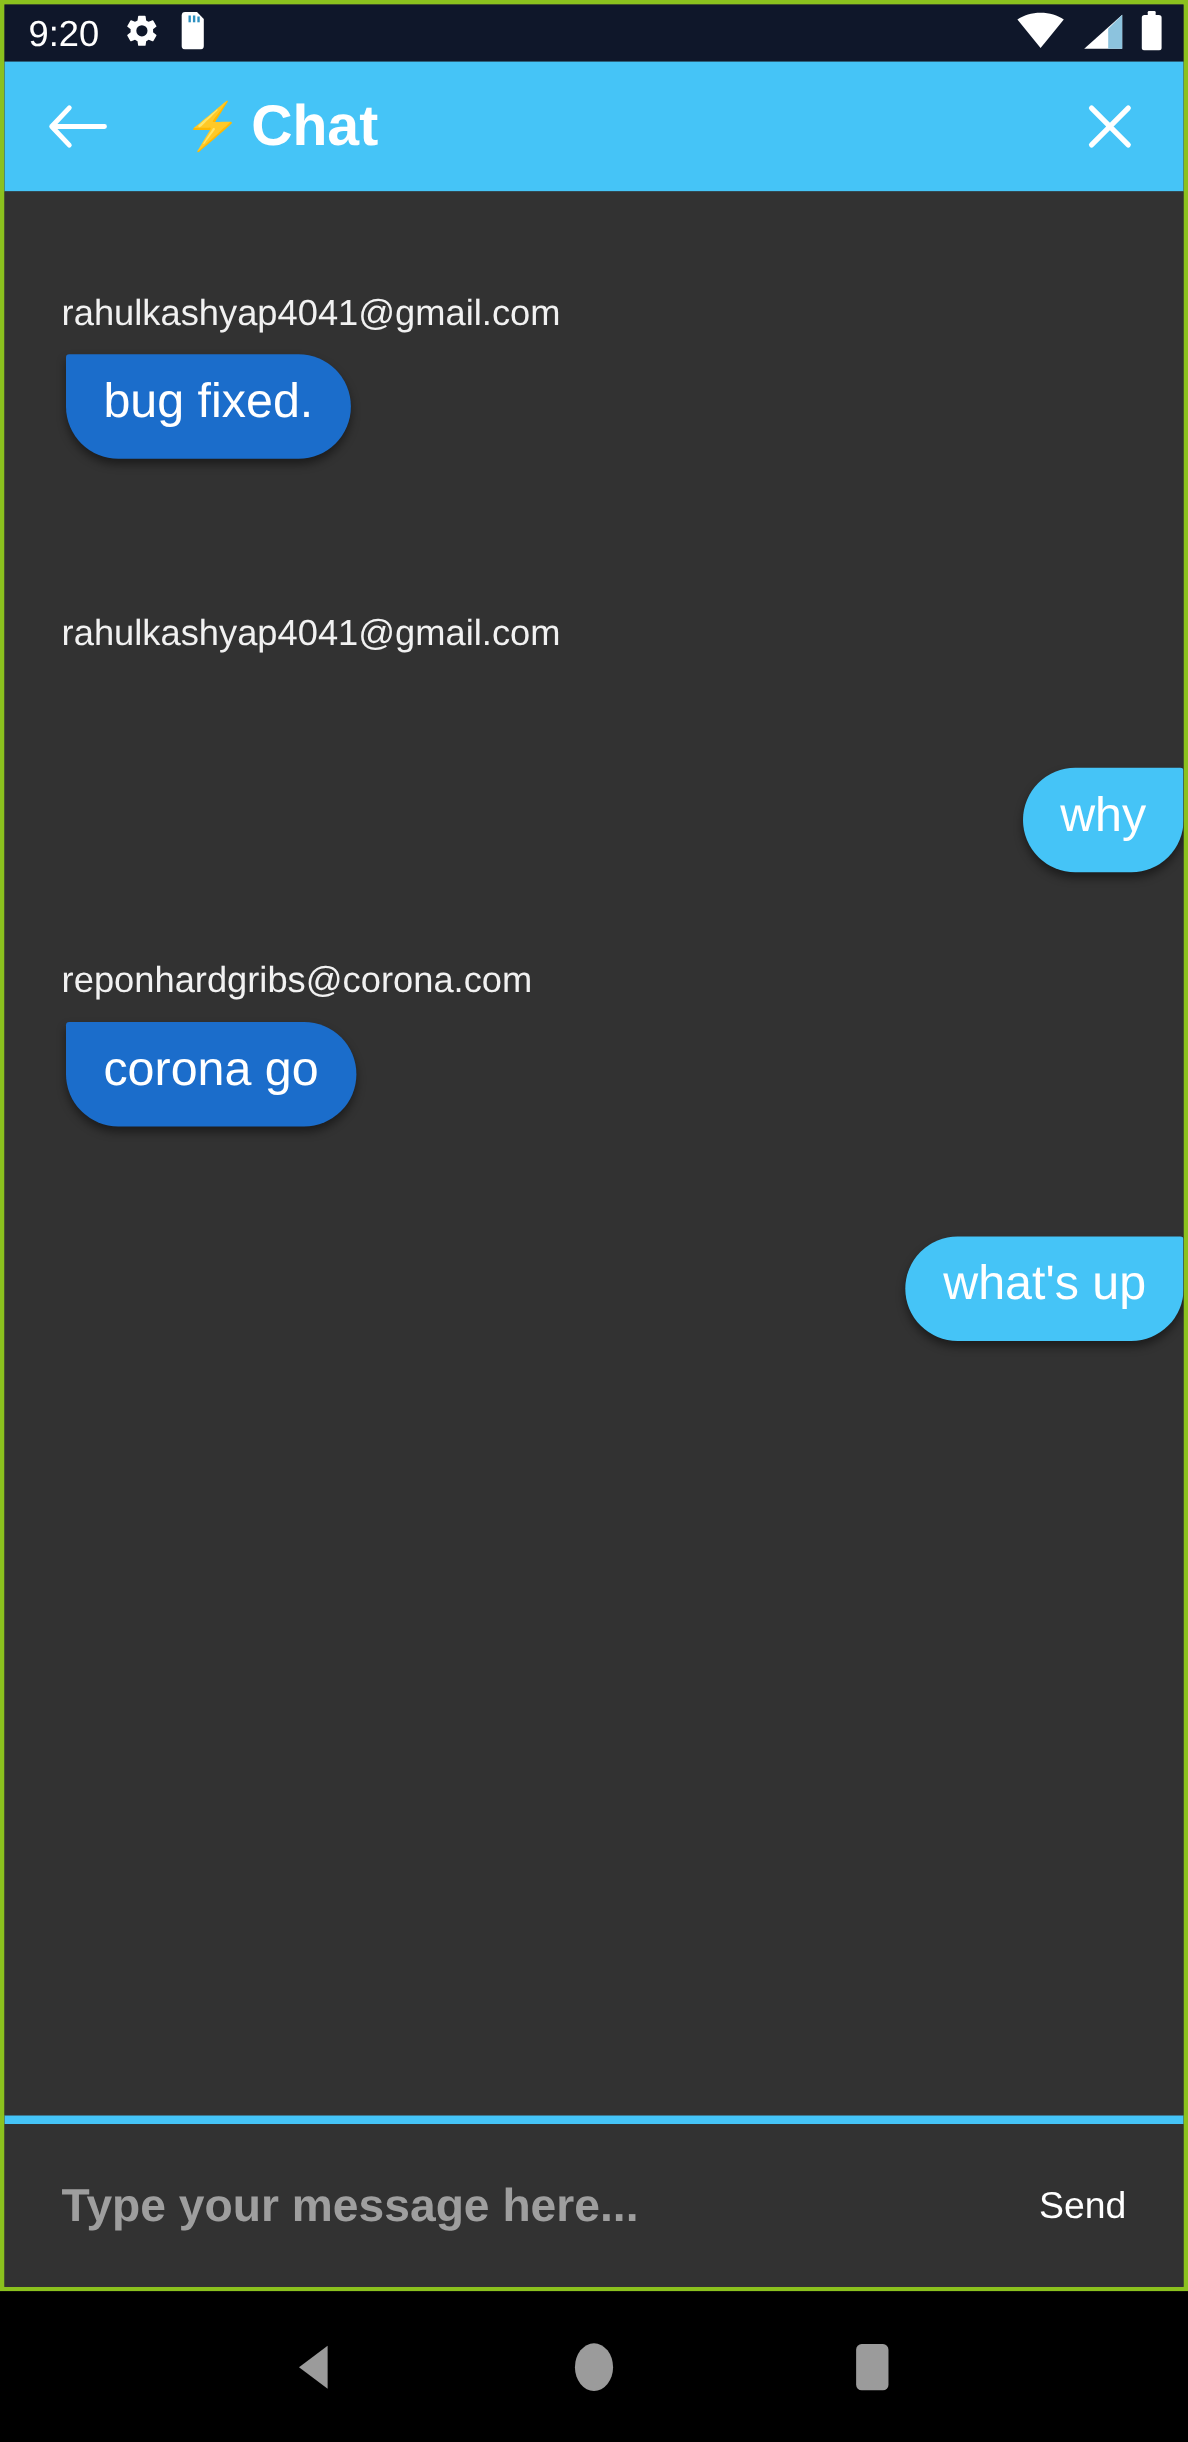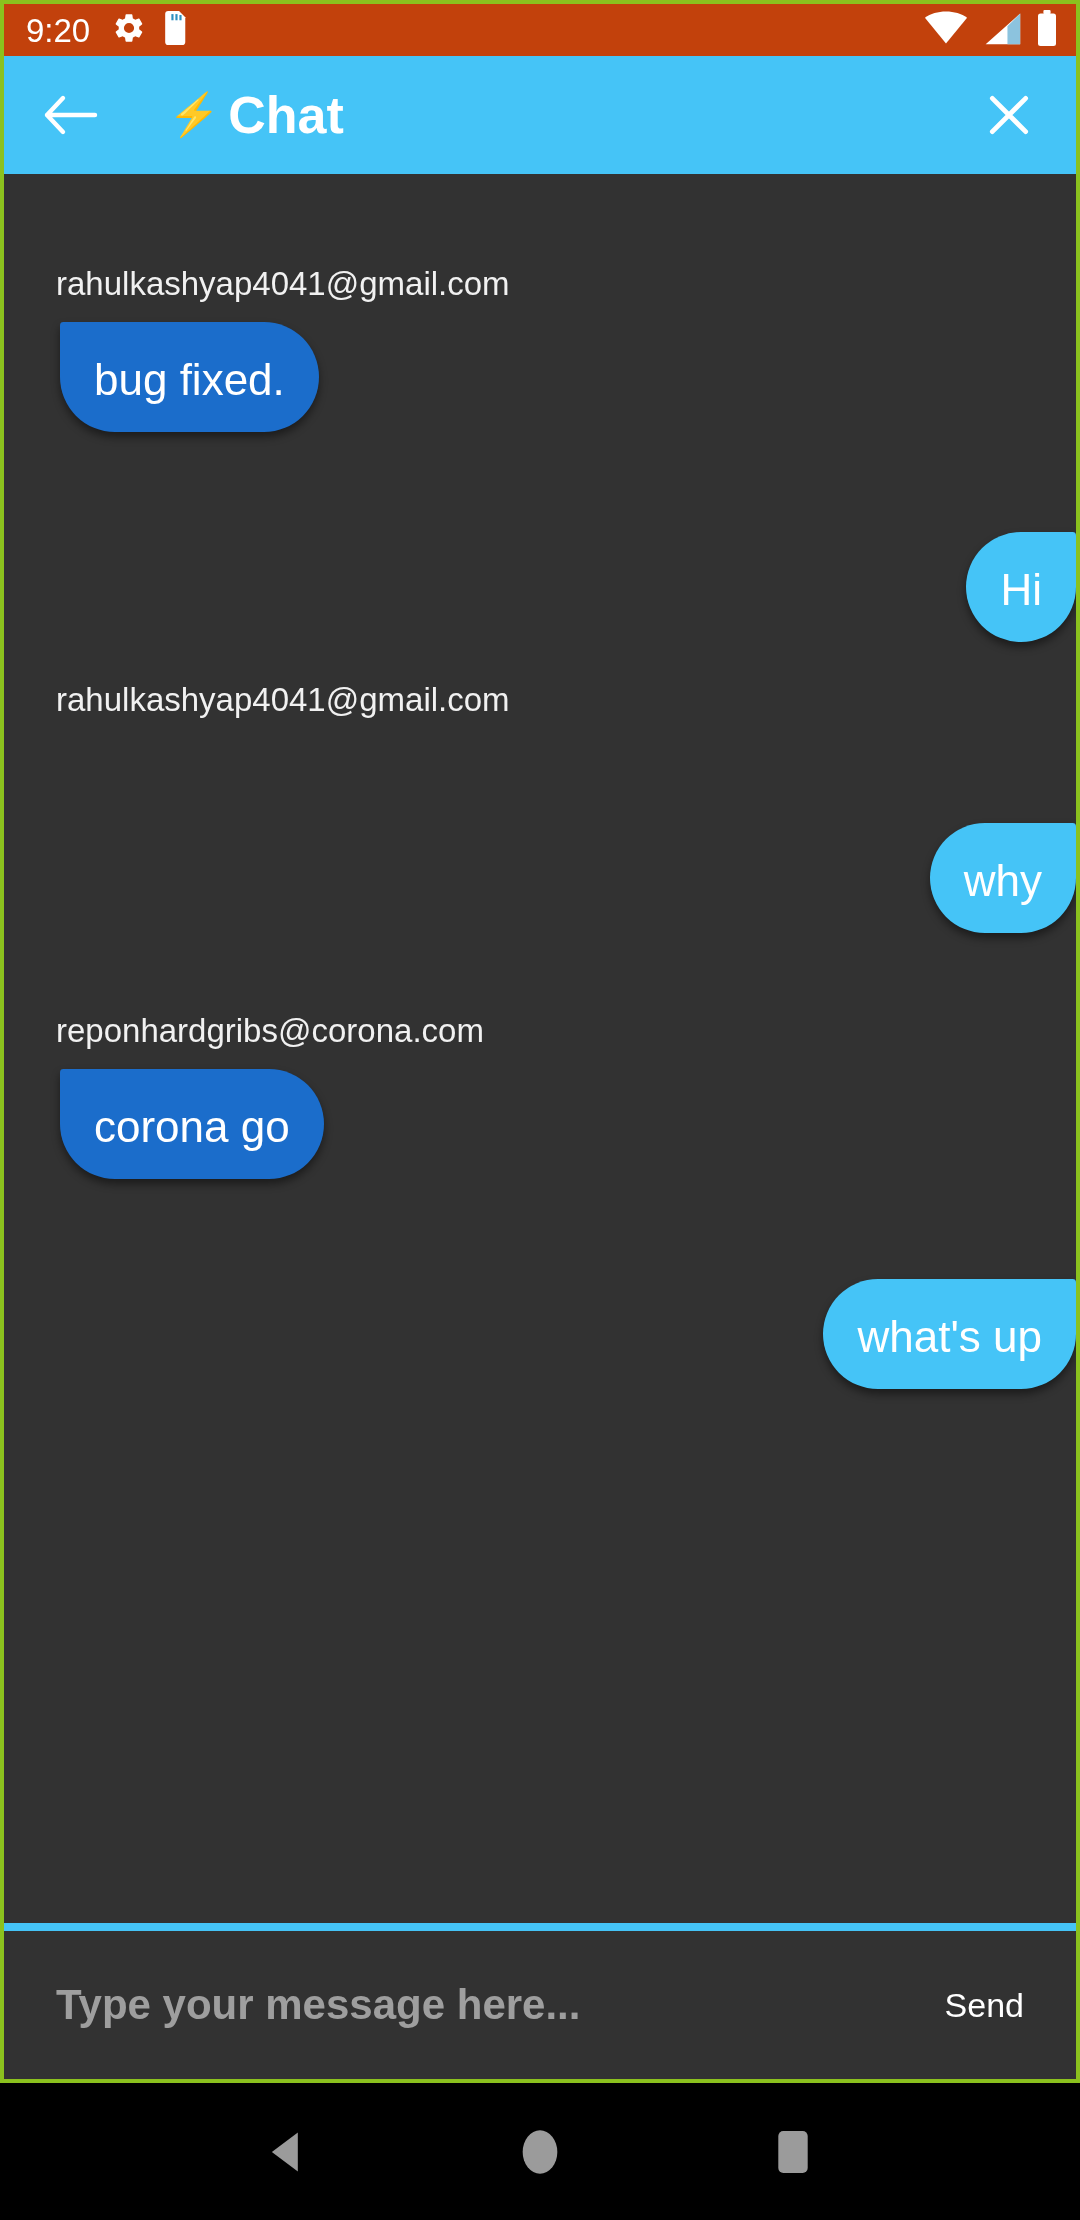--- a/index.html
+++ b/index.html
@@ -25,21 +25,21 @@
     border:4px solid #8BC11E;
     background:#323232;
     display:flex;
     flex-direction:column;
     overflow:hidden;
   }
 
   
   #status-bar {
     height:52px;
-    background:#c2410c;
+    background:#0f172a;
     display:flex;
     align-items:center;
     padding:0 18px 0 22px;
     flex:0 0 auto;
     color:#fff;
   }
   #status-time {
     font-size:33px;
     font-weight:400;
     letter-spacing:0px;
@@ -98,21 +98,21 @@
     font-size:33px;
     line-height:1.1;
     margin-bottom:4px;
     margin-left:-4px;
   }
 
   .bubble {
     color:#ffffff;
     font-size:44px;
     line-height:1;
-    padding:36px 34px 30px 34px;
+    padding:21px 34px 30px 34px;
     max-width:760px;
     box-shadow:0 5px 9px rgba(0,0,0,0.45);
     word-break:break-word;
   }
   .bubble.in {
     background:#1B6DCB;
     border-radius:4px 64px 64px 64px;
   }
   .bubble.out {
     background:#45C4F7;
@@ -237,23 +237,20 @@
 
       <div class="gap-md"></div>
 
       <div class="msg-row incoming">
         <span class="sender-email">rahulkashyap4041@gmail.com</span>
         <div class="bubble in">bug fixed.</div>
       </div>
 
       <div class="gap-lg"></div>
 
-      <div class="msg-row outgoing">
-        <div class="bubble out">Hi</div>
-      </div>
 
       <div class="gap-sm"></div>
 
       <div class="msg-row incoming">
         <span class="sender-email">rahulkashyap4041@gmail.com</span>
       </div>
 
       <div class="gap-lg"></div>
 
       <div class="msg-row outgoing">

